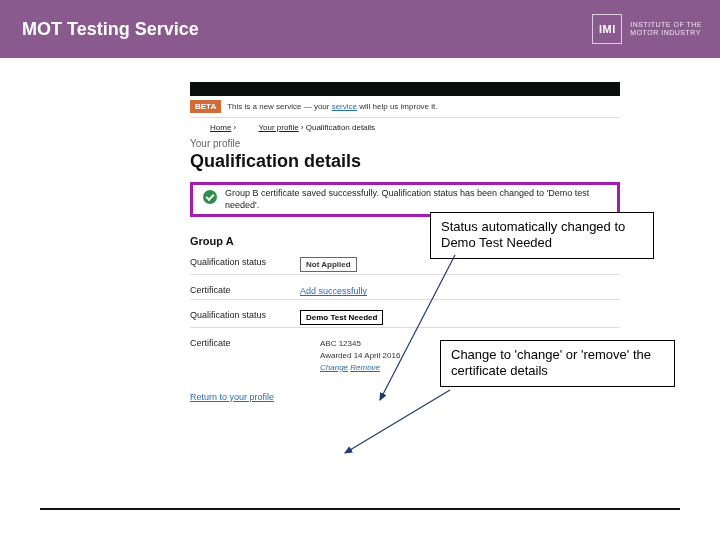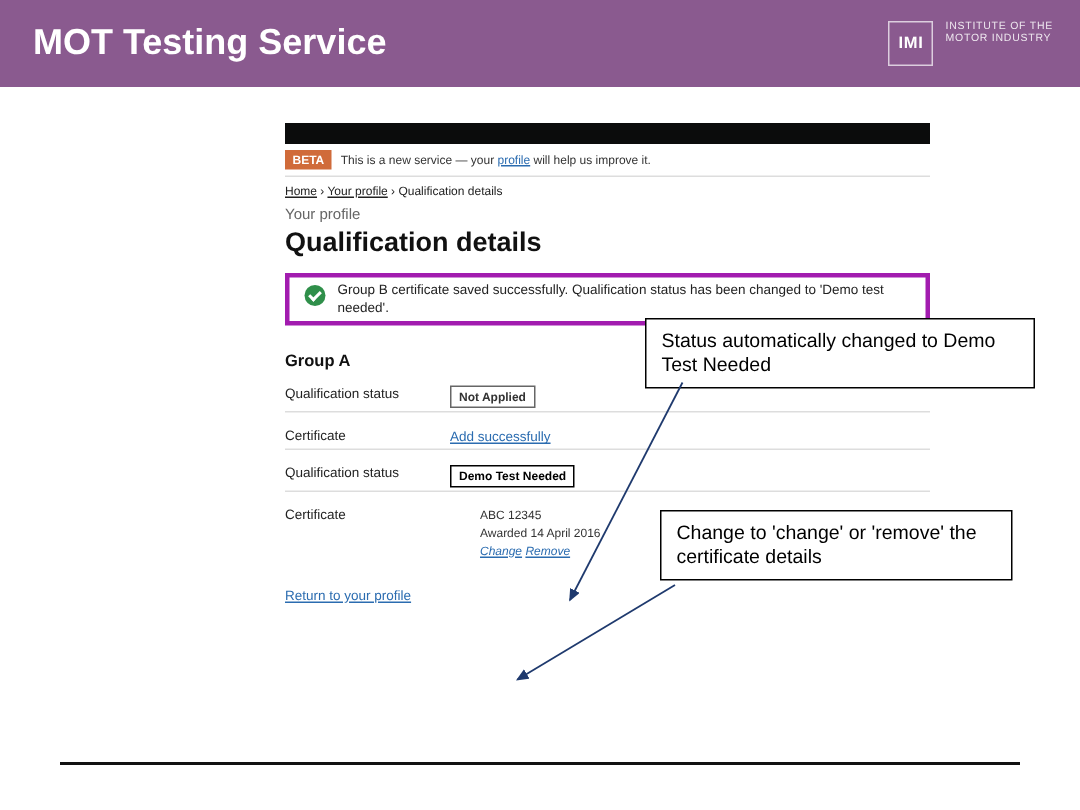--- a/index.html
+++ b/index.html
@@ -7,40 +7,40 @@
 
   .header {
     background: #8a5a8f;
     height: 58px;
     display: flex;
     align-items: center;
     padding: 0 18px 0 22px;
     color: #fff;
     justify-content: space-between;
   }
-  .header h1 { font-size: 24px; font-weight: bold; }
-  .brand { display: flex; gap: 8px; padding-left: 44px; }
+  .header h1 { font-size: 18px; font-weight: bold; }
+  .brand { display: flex; align-items: center; gap: 8px; padding-left: 44px; }
   .brand-logo {
     width: 30px; height: 30px; border: 1.5px solid rgba(255,255,255,0.7);
     display: flex; align-items: center; justify-content: center;
     font-size: 11px; font-weight: bold; letter-spacing: 0.5px;
   }
   .brand-text { font-size: 7px; line-height: 1.1; letter-spacing: 0.5px; color: rgba(255,255,255,0.85); }
 
   .content-wrap {
     position: relative;
     margin: 24px 40px 0 40px;
   }
   .topblack { height: 14px; background: #0b0c0c; }
   .beta-row { display:flex; align-items:center; gap:6px; padding: 4px 0; font-size:8px; color:#333; border-bottom: 1px solid #ddd; }
   .beta-badge { background:#d06b3a; color:#fff; font-weight:bold; padding:2px 5px; font-size:8px; }
   .beta-row a { color:#2b6cb0; text-decoration:underline; }
 
   .crumbs { font-size:8px; color:#222; padding: 5px 0 0 0; }
-  .crumbs a { color:#222; text-decoration:underline; }
+  .crumbs a { color:#222; text-decoration:underline;margin-left:20px; }
   .panel {
     margin: 10px 0 0 150px;
     width: 430px;
   }
   .profile-label { font-size:10px; color:#666; margin-top: 6px; }
   .page-title { font-size:18px; font-weight:bold; color:#111; margin-top:2px; }
 
   .banner {
     border: 3px solid #a21caf;
     padding: 3px 10px;
@@ -70,21 +70,21 @@
   .bottom-rule {
     position:absolute; left:40px; right:40px; bottom:30px;
     border-top: 2px solid #111;
   }
 
   .callout {
     position:absolute; background:#fff; border:1.5px solid #000;
     padding:6px 10px; font-size:13px; font-family:"Segoe UI",Tahoma,sans-serif;
     line-height:1.25;
   }
-  .callout.top { left:430px; top:212px; width:260px; }
+  .callout.top { left:430px; top:212px; width:224px; }
   .callout.mid { left:440px; top:340px; width:235px; }
 
   .arrow-line { position:absolute; pointer-events:none; }
 </style>
 </head>
 <body>
 
 <div class="header">
   <h1>MOT Testing Service</h1>
   <div class="brand">
@@ -96,21 +96,21 @@
   </div>
 </div>
 
 <div class="content-wrap">
   <div class="panel">
     <div class="topblack"></div>
 
     <div class="beta-row">
       <span class="beta-badge">BETA</span>
       <span>
-        <span>This is a new service — your </span><a href="#" class="linklike">profile</a><span> will help us improve it.</span>
+        <span>This is a new service — your </span><a href="#" class="linklike">service</a><span> will help us improve it.</span>
       </span>
     </div>
 
     <div class="crumbs">
       <a href="#">Home</a> ›
       <a href="#">Your profile</a> ›
       <span>Qualification details</span>
     </div>
 
     <div class="profile-label">Your profile</div>

